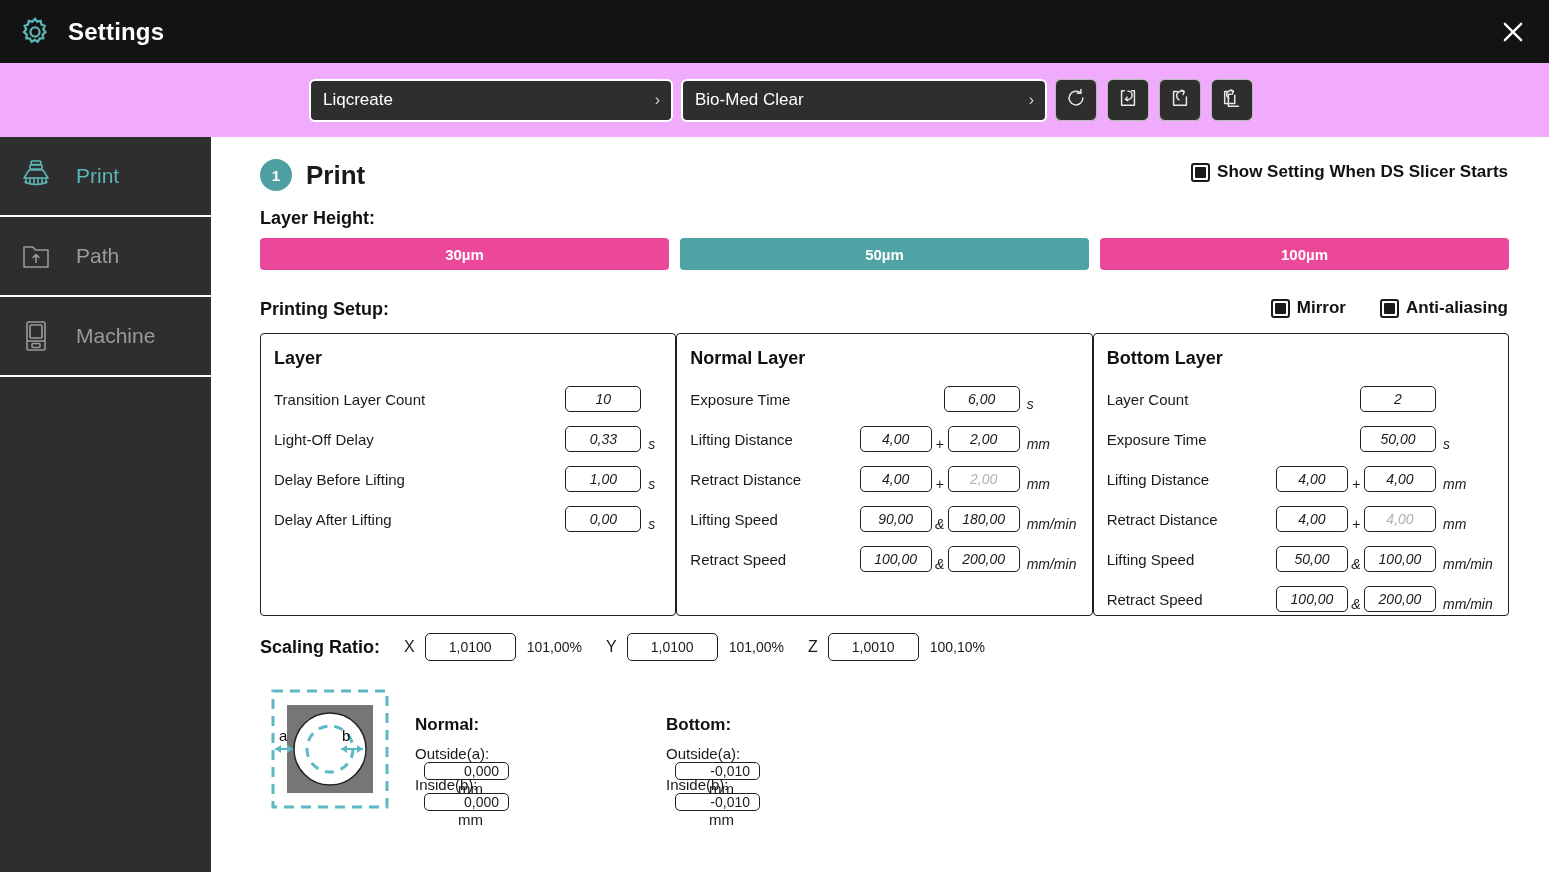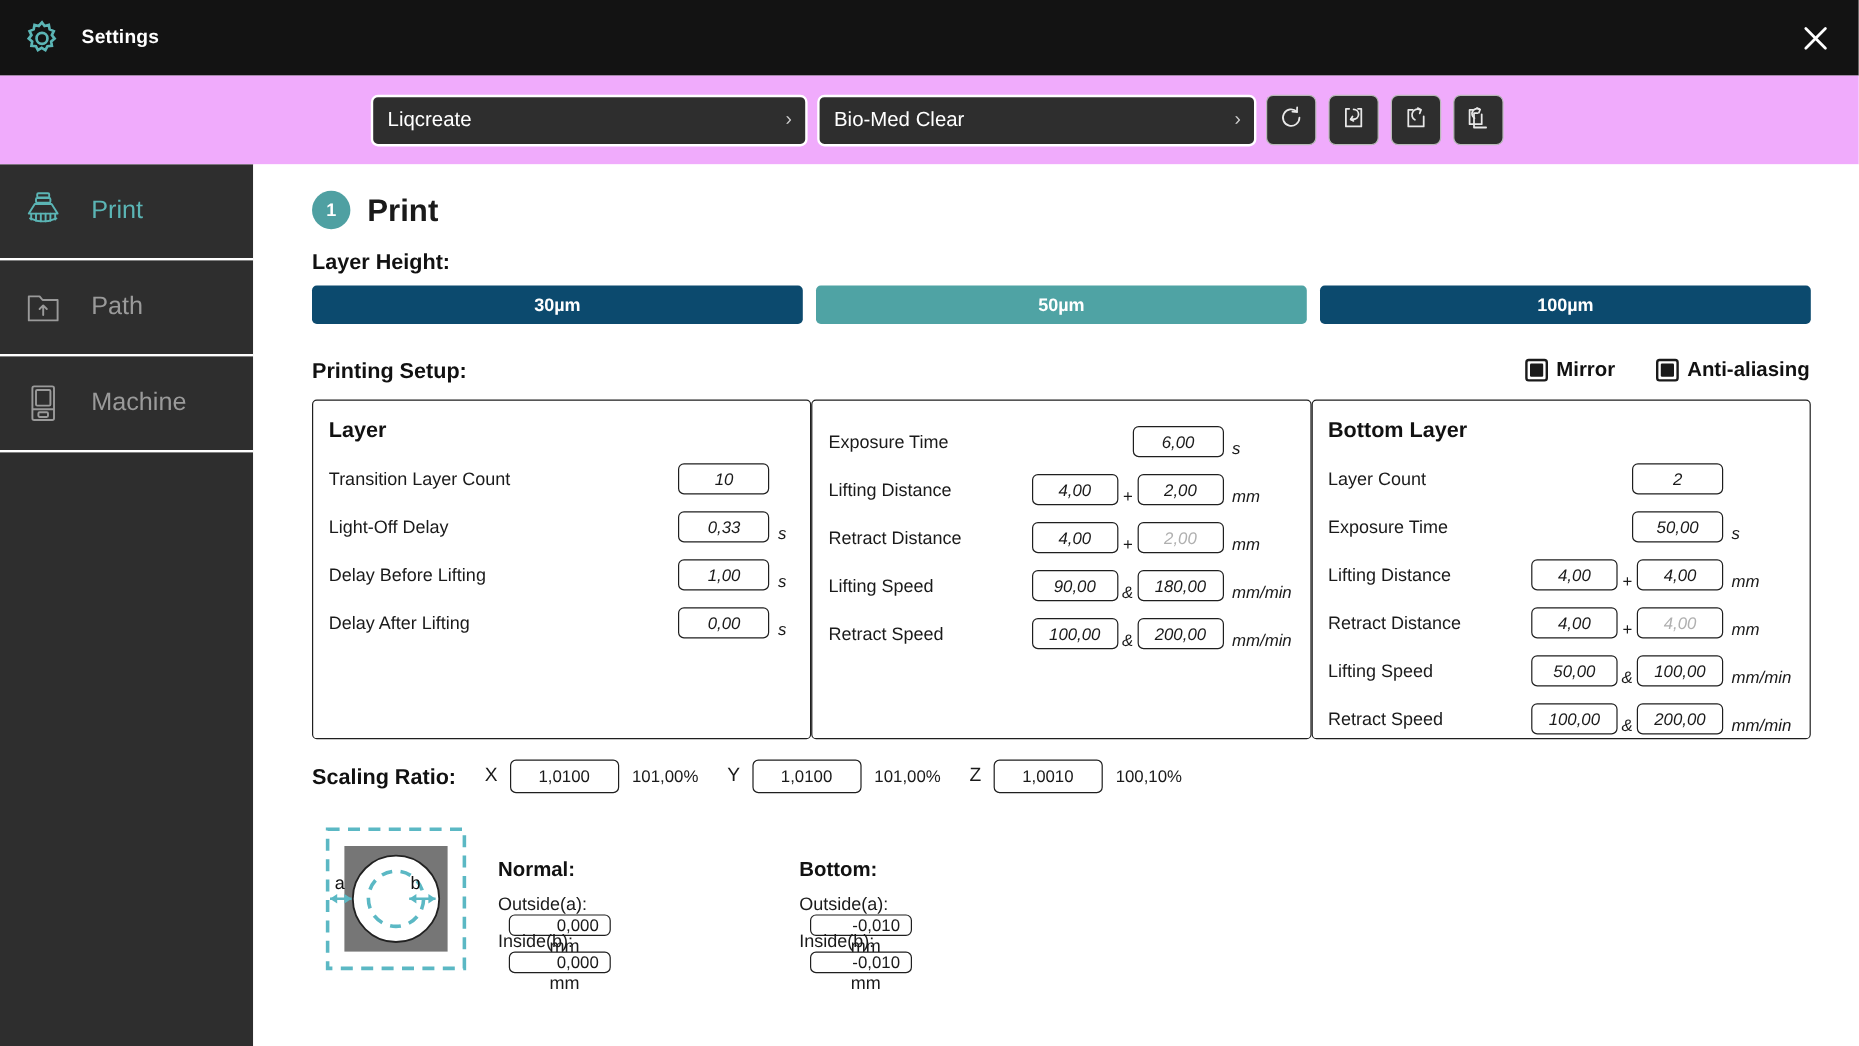--- a/index.html
+++ b/index.html
@@ -11,21 +11,21 @@
   }
   .app { position: relative; width: 1549px; height: 872px; background: #ffffff; }
 
   
   .titlebar {
     position: absolute; left: 0; top: 0; width: 1549px; height: 63px;
     background: #131313; display: flex; align-items: center; padding-left: 18px;
   }
   .gear-icon { width: 34px; height: 34px; flex: 0 0 34px; }
   .title-text {
-    color: #ffffff; font-size: 16px; font-weight: bold; margin-left: 16px;
+    color: #ffffff; font-size: 24px; font-weight: bold; margin-left: 16px;
     letter-spacing: .2px;
   }
   .close-btn {
     position: absolute; right: 14px; top: 10px; width: 44px; height: 44px;
     display: flex; align-items: center; justify-content: center; cursor: pointer;
   }
 
   
   .toolbar {
     position: absolute; left: 0; top: 63px; width: 1549px; height: 74px;
@@ -85,21 +85,21 @@
     flex: 0 0 19px;
   }
   .cbx i { display: block; width: 11px; height: 11px; background: #1a1a1a; border-radius: 1px; }
   .cbx-lbl { font-size: 17px; font-weight: bold; color: #111111; margin-left: 7px; white-space: nowrap; }
 
   .show-setting { position: absolute; right: 41px; top: 25px; }
 
   .lbl-layerheight { position: absolute; left: 49px; top: 71px; font-size: 18px; font-weight: bold; color: #111; }
   .lh-row { position: absolute; left: 49px; top: 101px; width: 1249px; height: 32px; display: flex; gap: 11px; }
   .lh-btn {
-    flex: 1; border-radius: 4px; background: #0c4a6e; color: #ffffff;
+    flex: 1; border-radius: 4px; background: #ec4899; color: #ffffff;
     font-size: 15px; font-weight: bold; display: flex;
     align-items: center; justify-content: center; cursor: pointer;
   }
   .lh-btn.sel { background: #4fa3a4; }
 
   .lbl-printsetup { position: absolute; left: 49px; top: 162px; font-size: 18px; font-weight: bold; color: #111; }
   .ps-checks { position: absolute; right: 41px; top: 161px; display: flex; gap: 34px; }
 
   .panels { position: absolute; left: 49px; top: 196px; width: 1249px; height: 283px; display: flex; }
   .panel { flex: 1; border: 1px solid #1f1f1f; border-radius: 4px; position: relative; padding: 14px 13px 0 13px; }
@@ -241,20 +241,26 @@
     <div class="side-rest"></div>
   </div>
 
   <div class="main">
 
     <div class="sec-head">
       <span class="step-badge">1</span>
       <span class="sec-title">Print</span>
     </div>
 
+    <div class="cbx-row show-setting">
+      <span class="cbx">
+          <i></i>
+        </span>
+      <span class="cbx-lbl">Show Setting When DS Slicer Starts</span>
+    </div>
 
     <div class="lbl-layerheight">Layer Height:</div>
     <div class="lh-row">
       <div class="lh-btn">30µm</div>
       <div class="lh-btn sel">50µm</div>
       <div class="lh-btn">100µm</div>
     </div>
 
     <div class="lbl-printsetup">Printing Setup:</div>
     <div class="ps-checks">
@@ -300,20 +306,21 @@
         <div class="frow">
           <span class="fname">Delay After Lifting</span>
           <span class="fields">
             <span class="inp w-single">0,00</span>
             <span class="unit narrow">s</span>
           </span>
         </div>
       </div>
 
       <div class="panel">
+        <div class="panel-title">Normal Layer</div>
         <div class="frow">
           <span class="fname">Exposure Time</span>
           <span class="fields">
             <span class="inp w-single">6,00</span>
             <span class="unit">s</span>
           </span>
         </div>
         <div class="frow">
           <span class="fname">Lifting Distance</span>
           <span class="fields">

